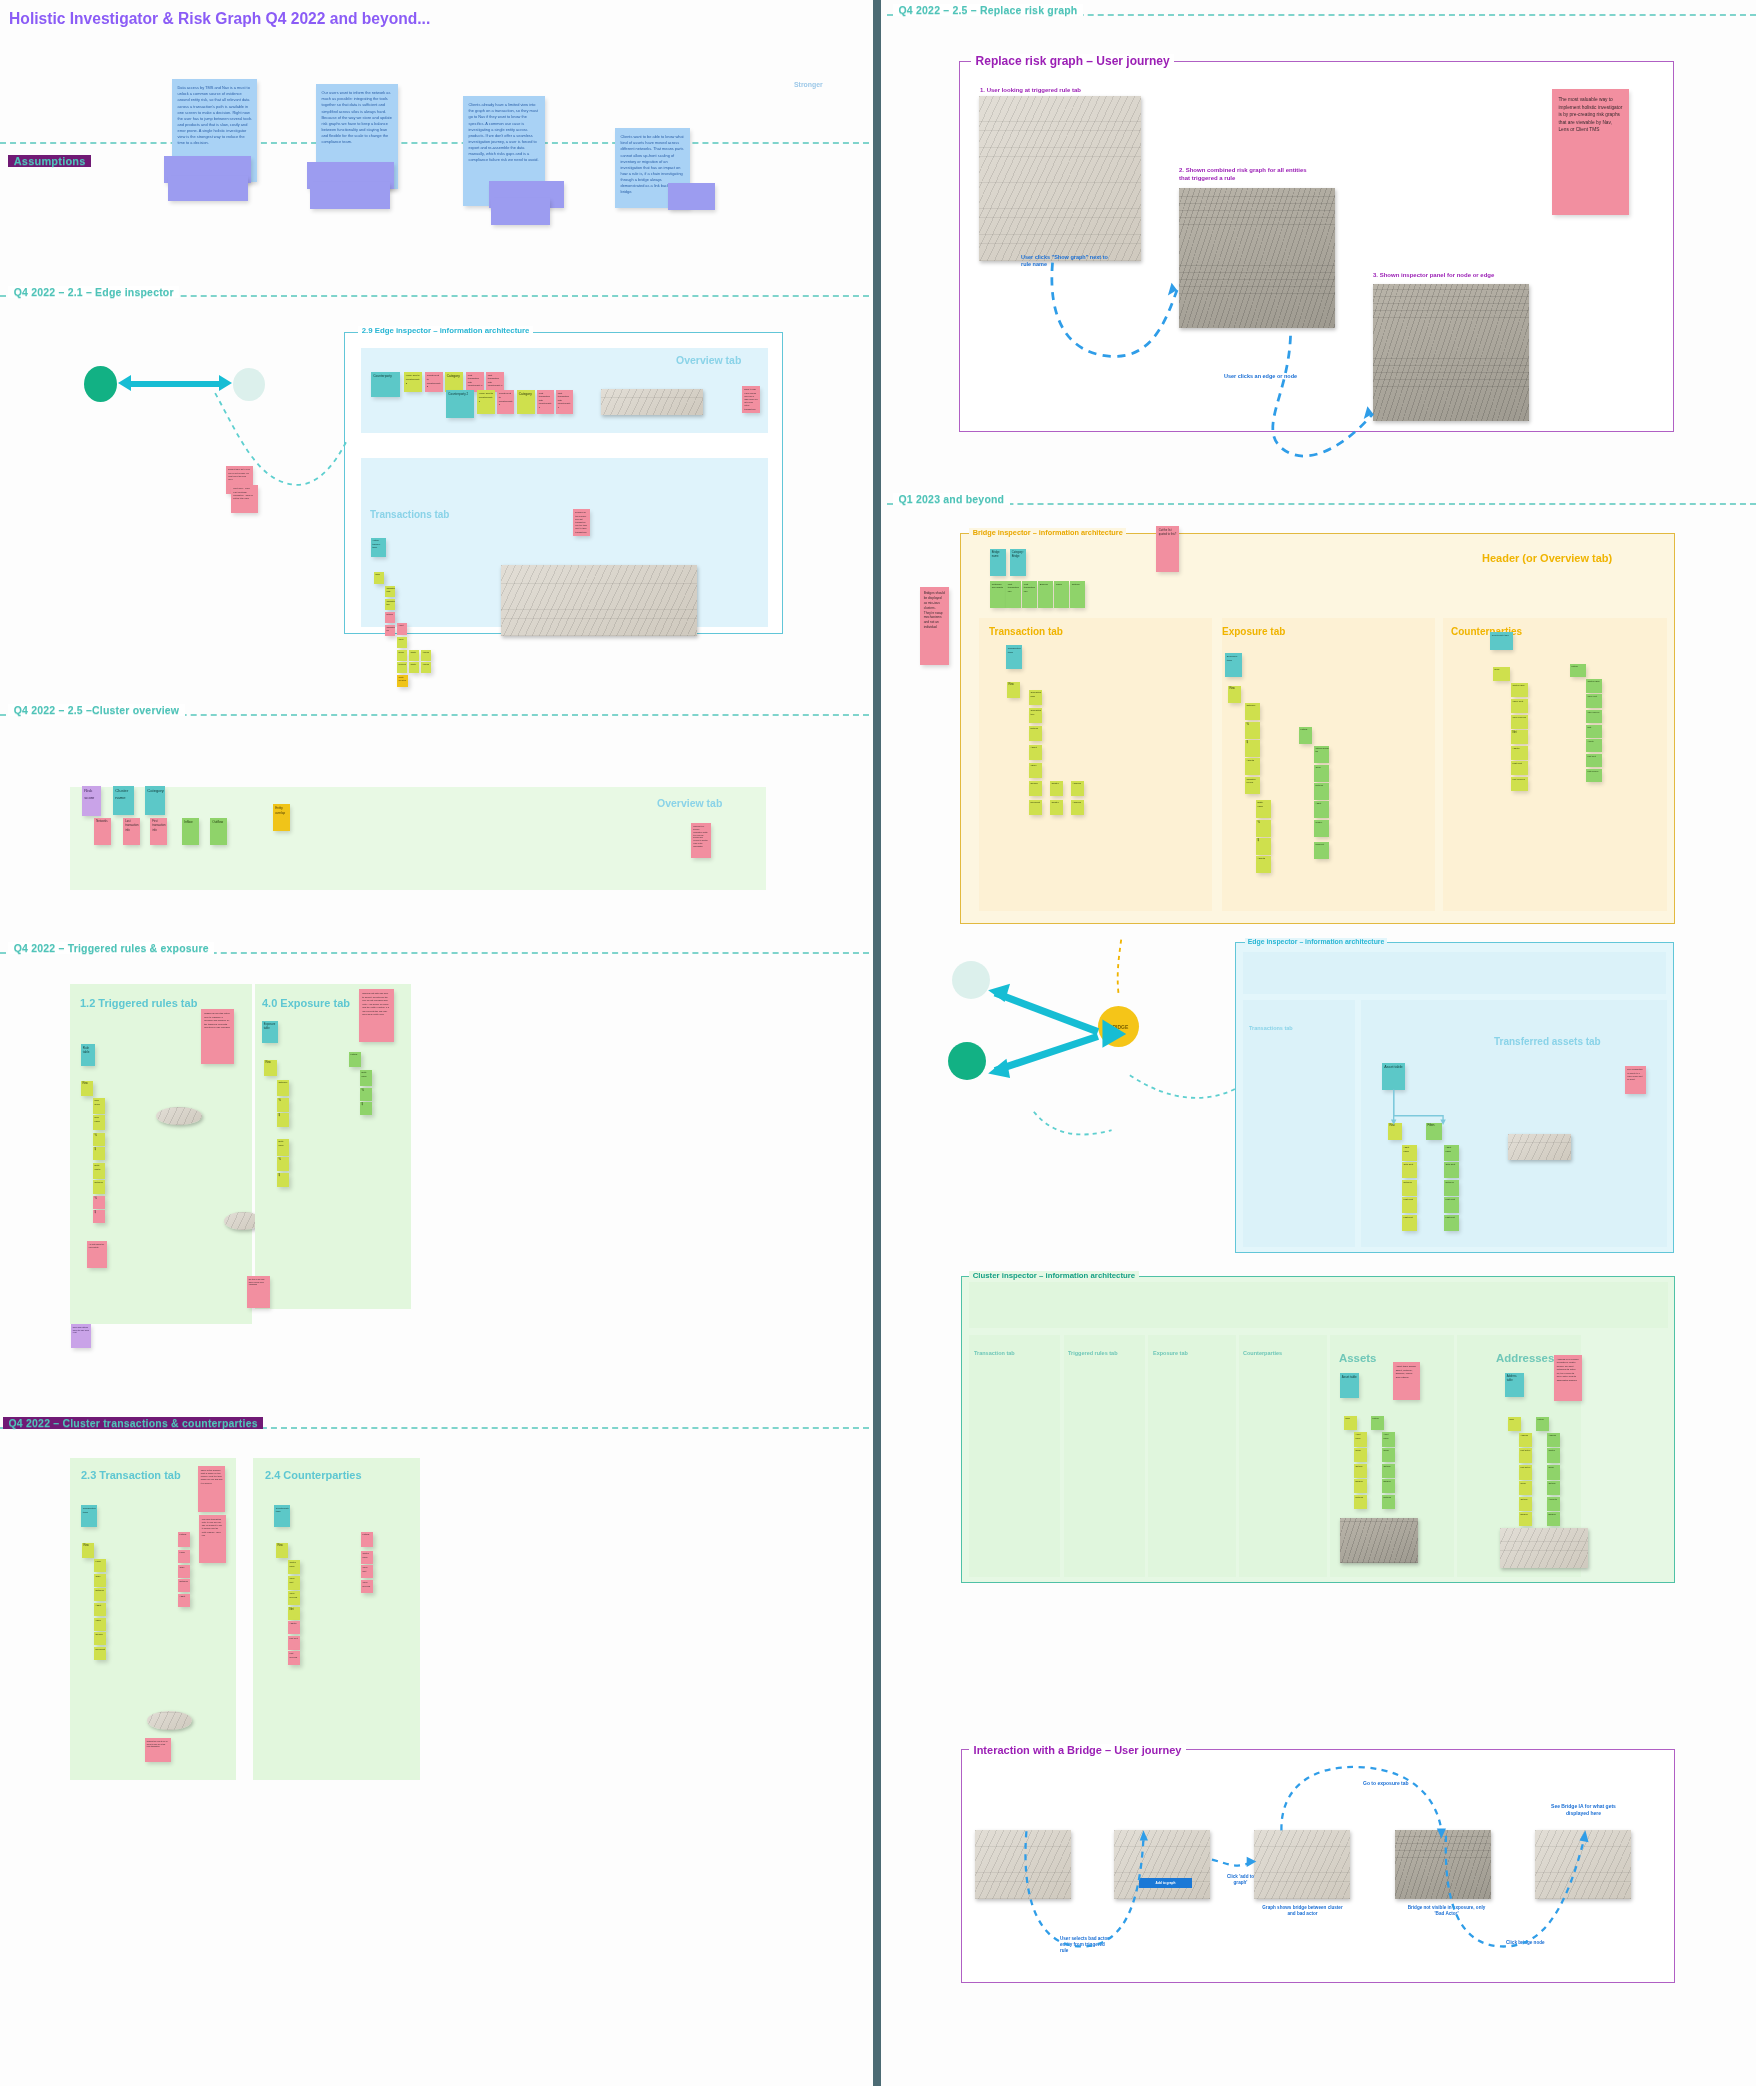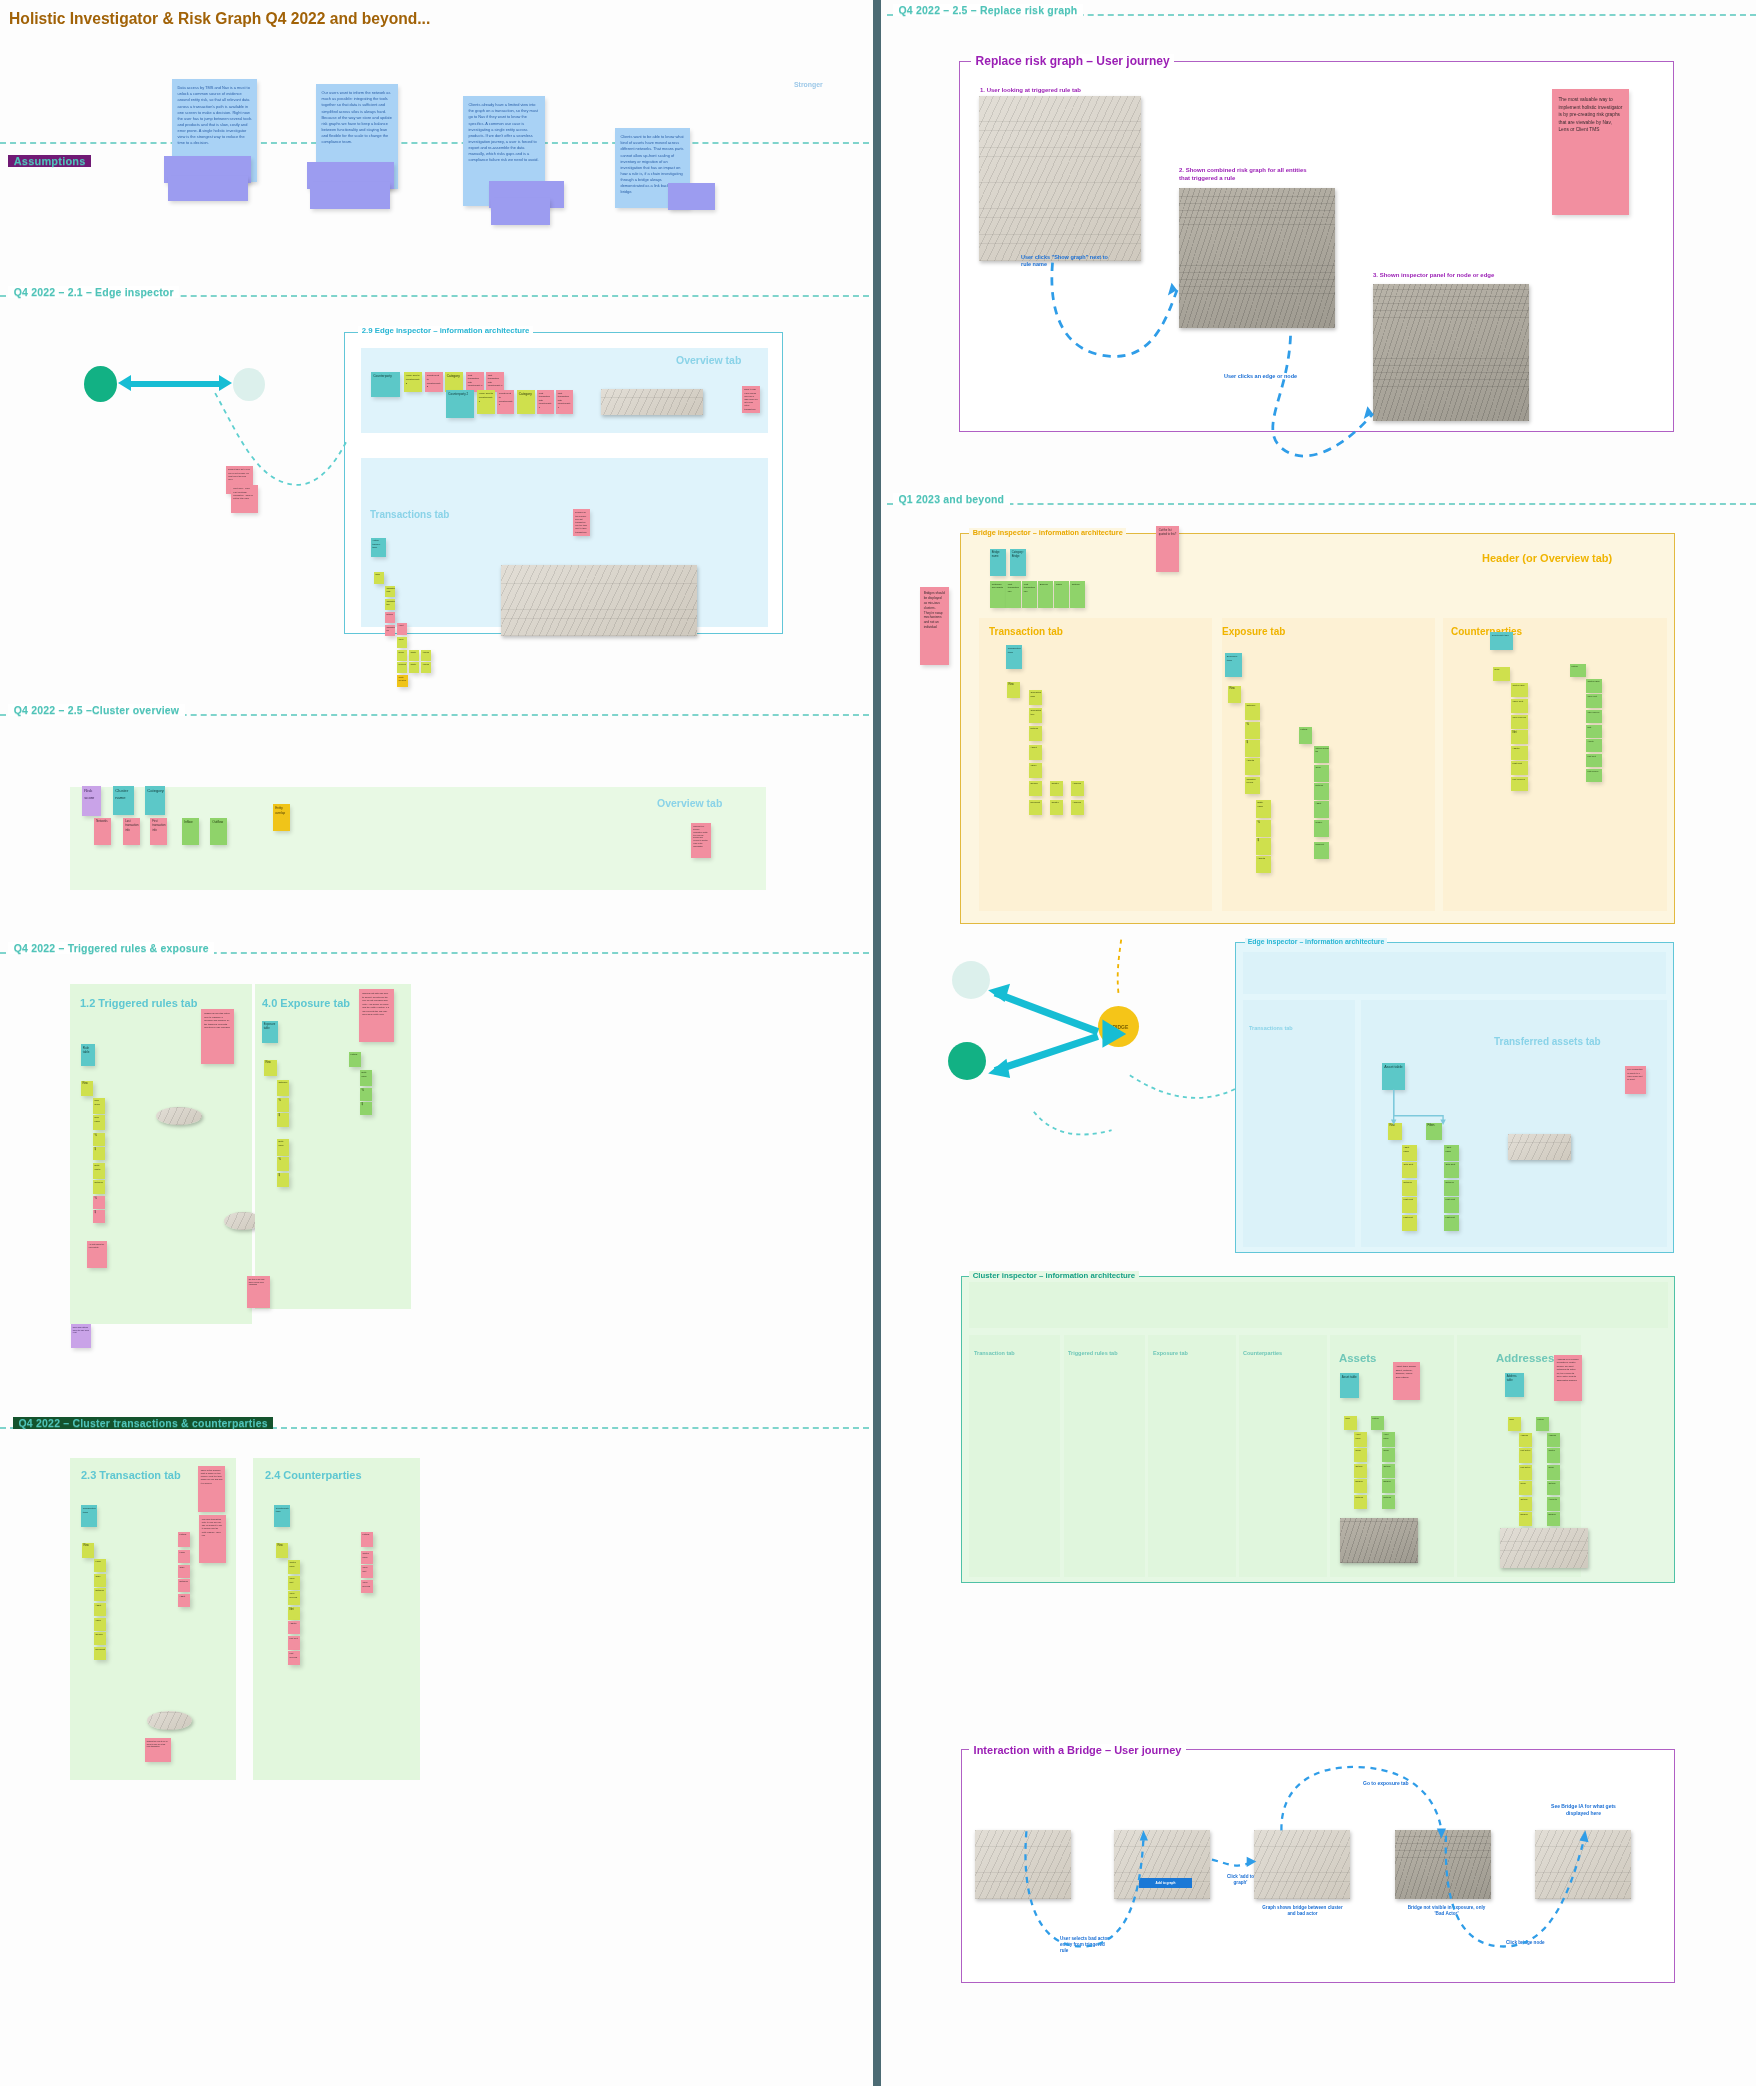--- a/index.html
+++ b/index.html
@@ -12,21 +12,21 @@
   .canvas { position:absolute; inset:0; }
 
   
   .sec-line { position:absolute; height:0; border-top:2.3px dashed #7fd4cc; }
   .sec-label {
     position:absolute; font-weight:bold; color:#4fc3b8;
     letter-spacing:0.2px; white-space:nowrap;
     text-shadow:0 0.9px 0 rgba(79,195,184,.25);
   }
   .big-title {
-    position:absolute; font-weight:bold; color:#a16207; white-space:nowrap;
+    position:absolute; font-weight:bold; color:#8b5cf6; white-space:nowrap;
   }
 
   
   .vdiv { position:absolute; background:#4c6b74; }
 
   
   .note { position:absolute; box-shadow:2.3px 2.7px 4.1px rgba(0,0,0,.16);
           line-height:1.55; overflow:hidden; }
   .note.blue   { background:#a9d2f5; color:#2a5fa8; }
   .note.purple { background:#9c9cf0; color:#3b3b8f; }
@@ -94,21 +94,21 @@
   <div class="sec-line" style="left:0; top:295px; width:869px;"></div>
   <div class="sec-label" style="left:8.2px; top:286px; font-size:10.5px; background:#fff; padding:0 5.5px;">Q4 2022 – 2.1 – Edge inspector</div>
 
   <div class="sec-line" style="left:0; top:714px; width:869px;"></div>
   <div class="sec-label" style="left:8.2px; top:704px; font-size:10.5px; background:#fff; padding:0 5.5px;">Q4 2022 – 2.5 –Cluster overview</div>
 
   <div class="sec-line" style="left:0; top:952px; width:869px;"></div>
   <div class="sec-label" style="left:8.2px; top:942px; font-size:10.5px; background:#fff; padding:0 5.5px;">Q4 2022 – Triggered rules &amp; exposure</div>
 
   <div class="sec-line" style="left:0; top:1427px; width:869px;"></div>
-  <div class="sec-label" style="left:13px; top:1417px; font-size:10.5px; background:#14532d; padding:0 5.5px;">Q4 2022 – Cluster transactions &amp; counterparties</div>
+  <div class="sec-label" style="left:3px; top:1417px; font-size:10.5px; background:#701a75; padding:0 5.5px;">Q4 2022 – Cluster transactions &amp; counterparties</div>
 
   <div class="sec-line" style="left:887px; top:13.7px; width:869px;"></div>
   <div class="sec-label" style="left:893px; top:3.7px; font-size:10.5px; background:#fff; padding:0 5.5px;">Q4 2022 – 2.5 – Replace risk graph</div>
 
   <div class="sec-line" style="left:887px; top:503px; width:869px;"></div>
   <div class="sec-label" style="left:893px; top:493px; font-size:10.5px; background:#fff; padding:0 5.5px;">Q1 2023 and beyond</div>
 
   <div class="note blue" style="left:172px; top:79px; width:85px; height:103px; padding:6.4px 5.5px; font-size:3.9px;">Data access by TMS and Nav is a must to unlock a common source of evidence around entity risk, so that all relevant data across a transaction's path is available in one screen to make a decision. Right now the user has to jump between several tools and products and that is slow, costly and error prone. A single holistic investigator view is the strongest way to reduce the time to a decision.</div>
   <div class="note purple" style="left:164px; top:156px; width:87px; height:27.4px;"></div>
   <div class="note purple" style="left:168px; top:176px; width:80px; height:25px;"></div>

